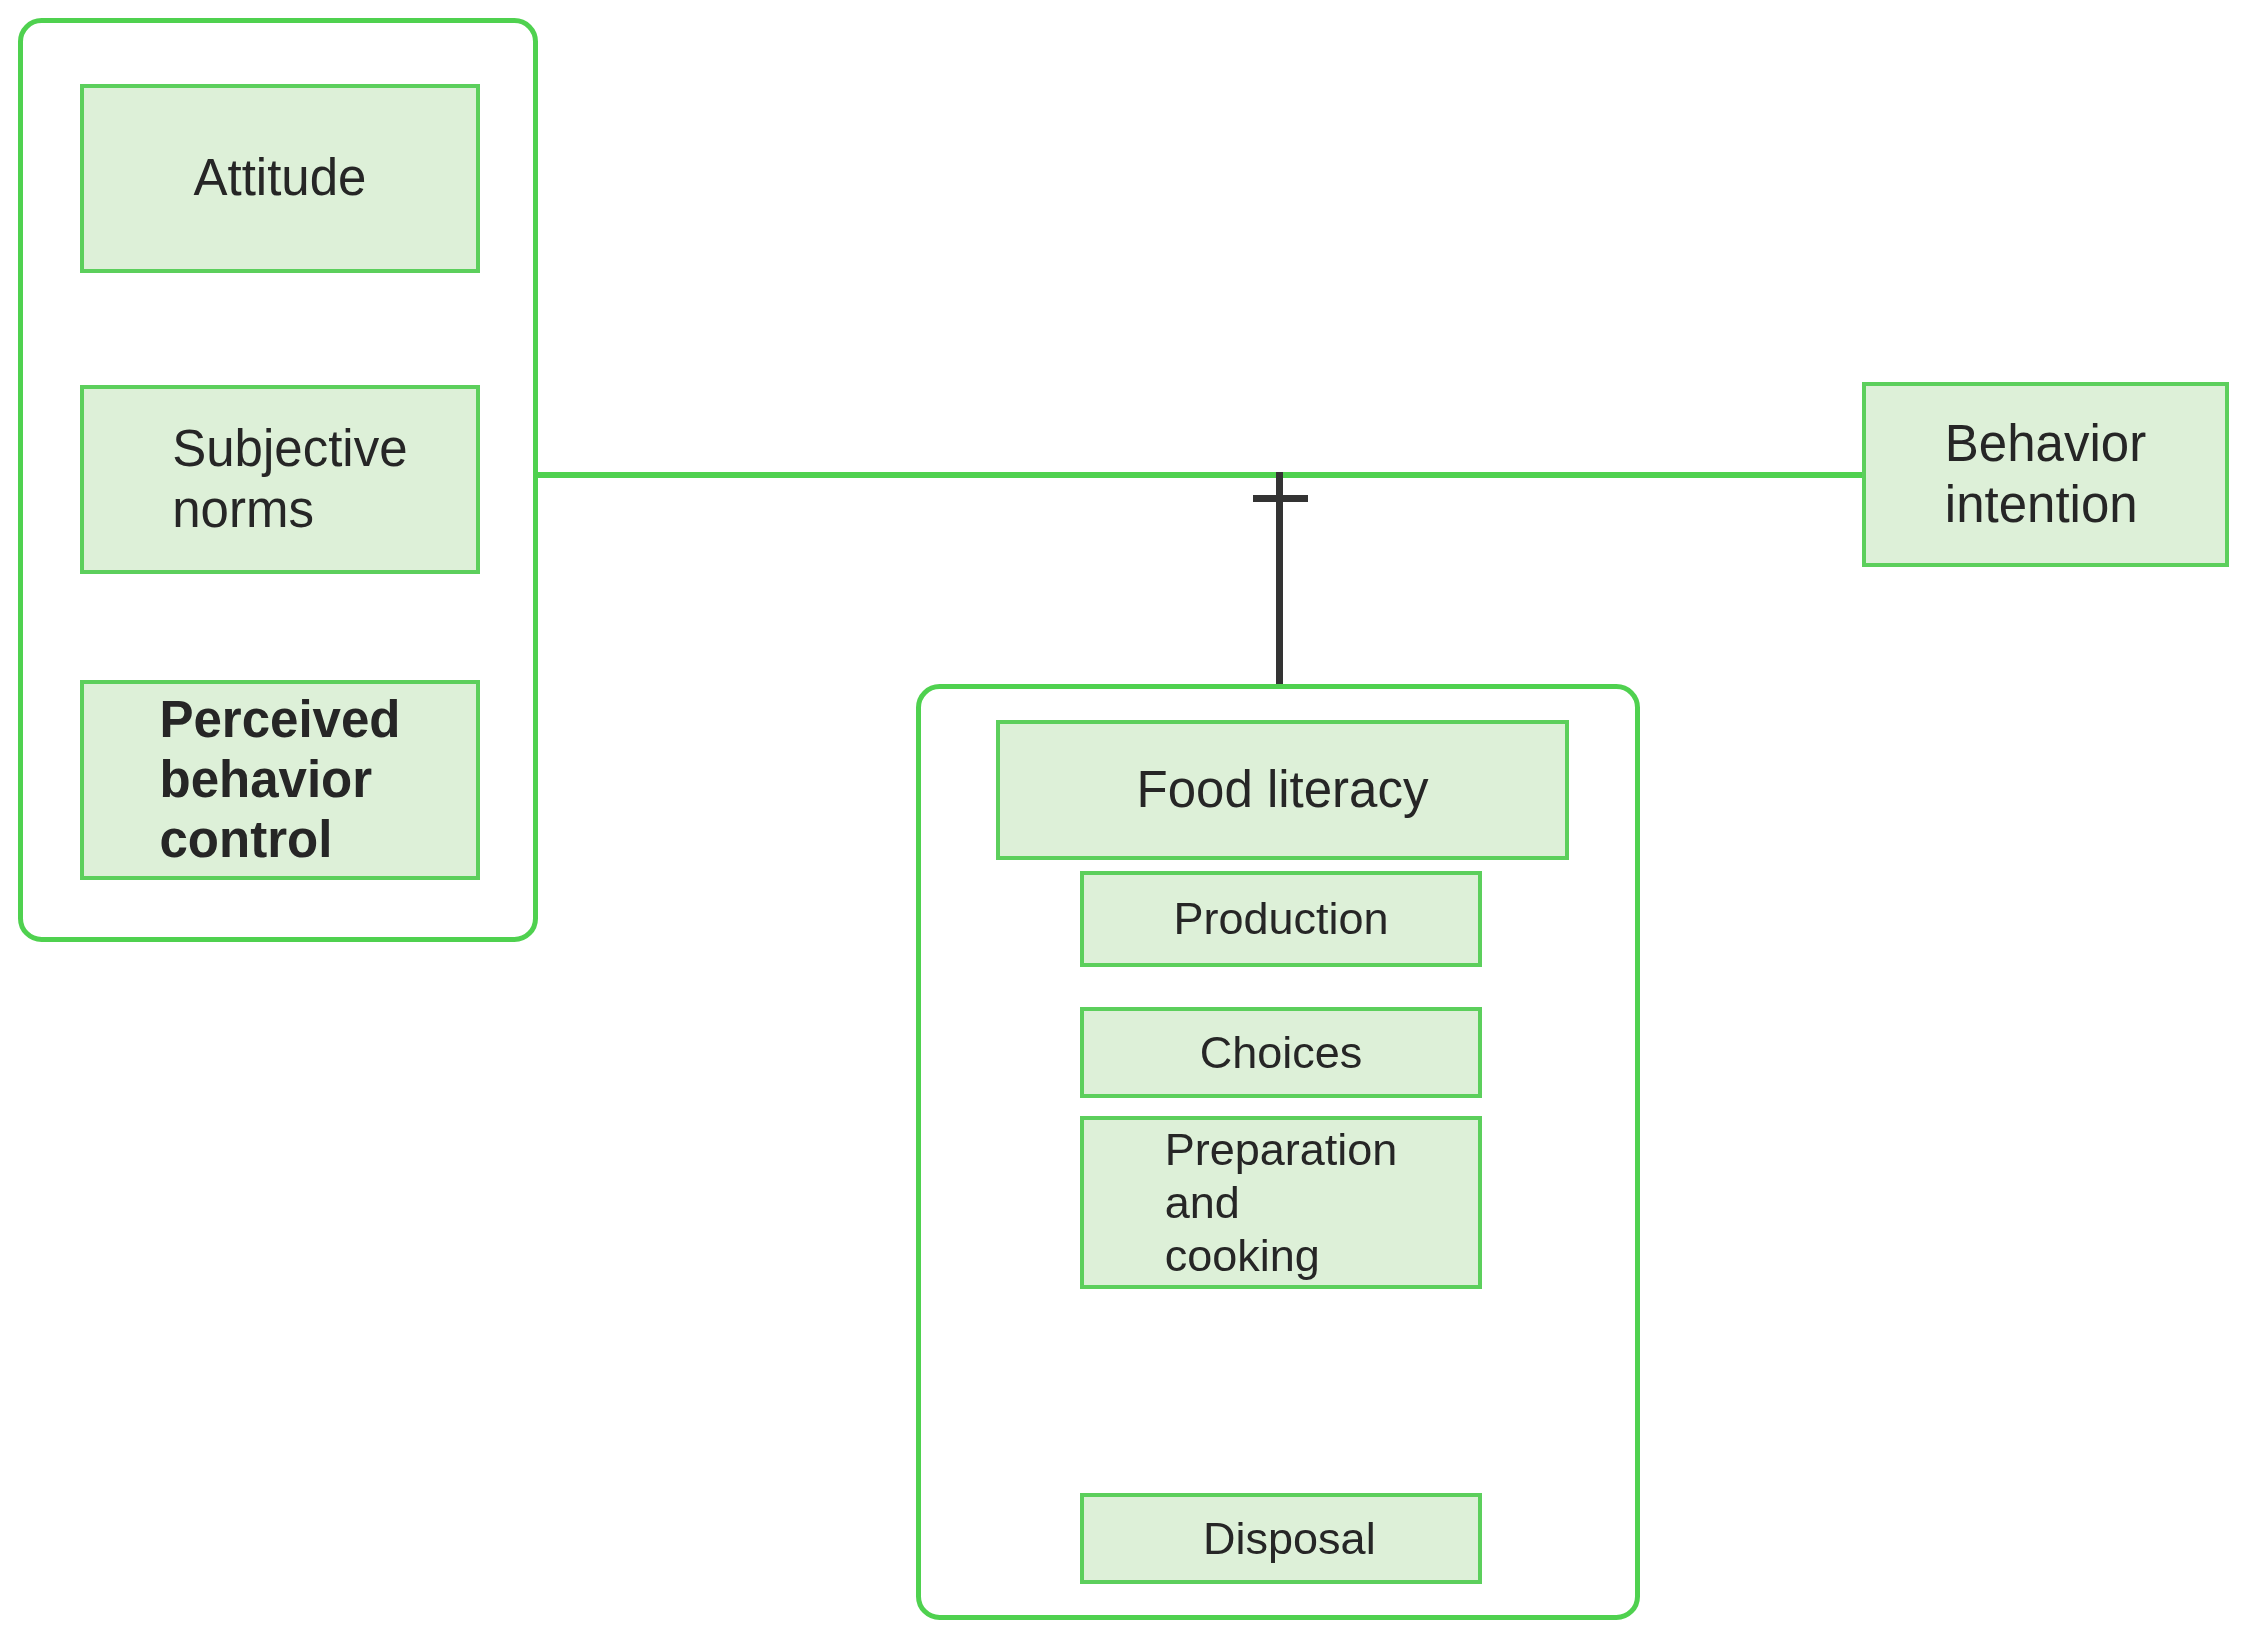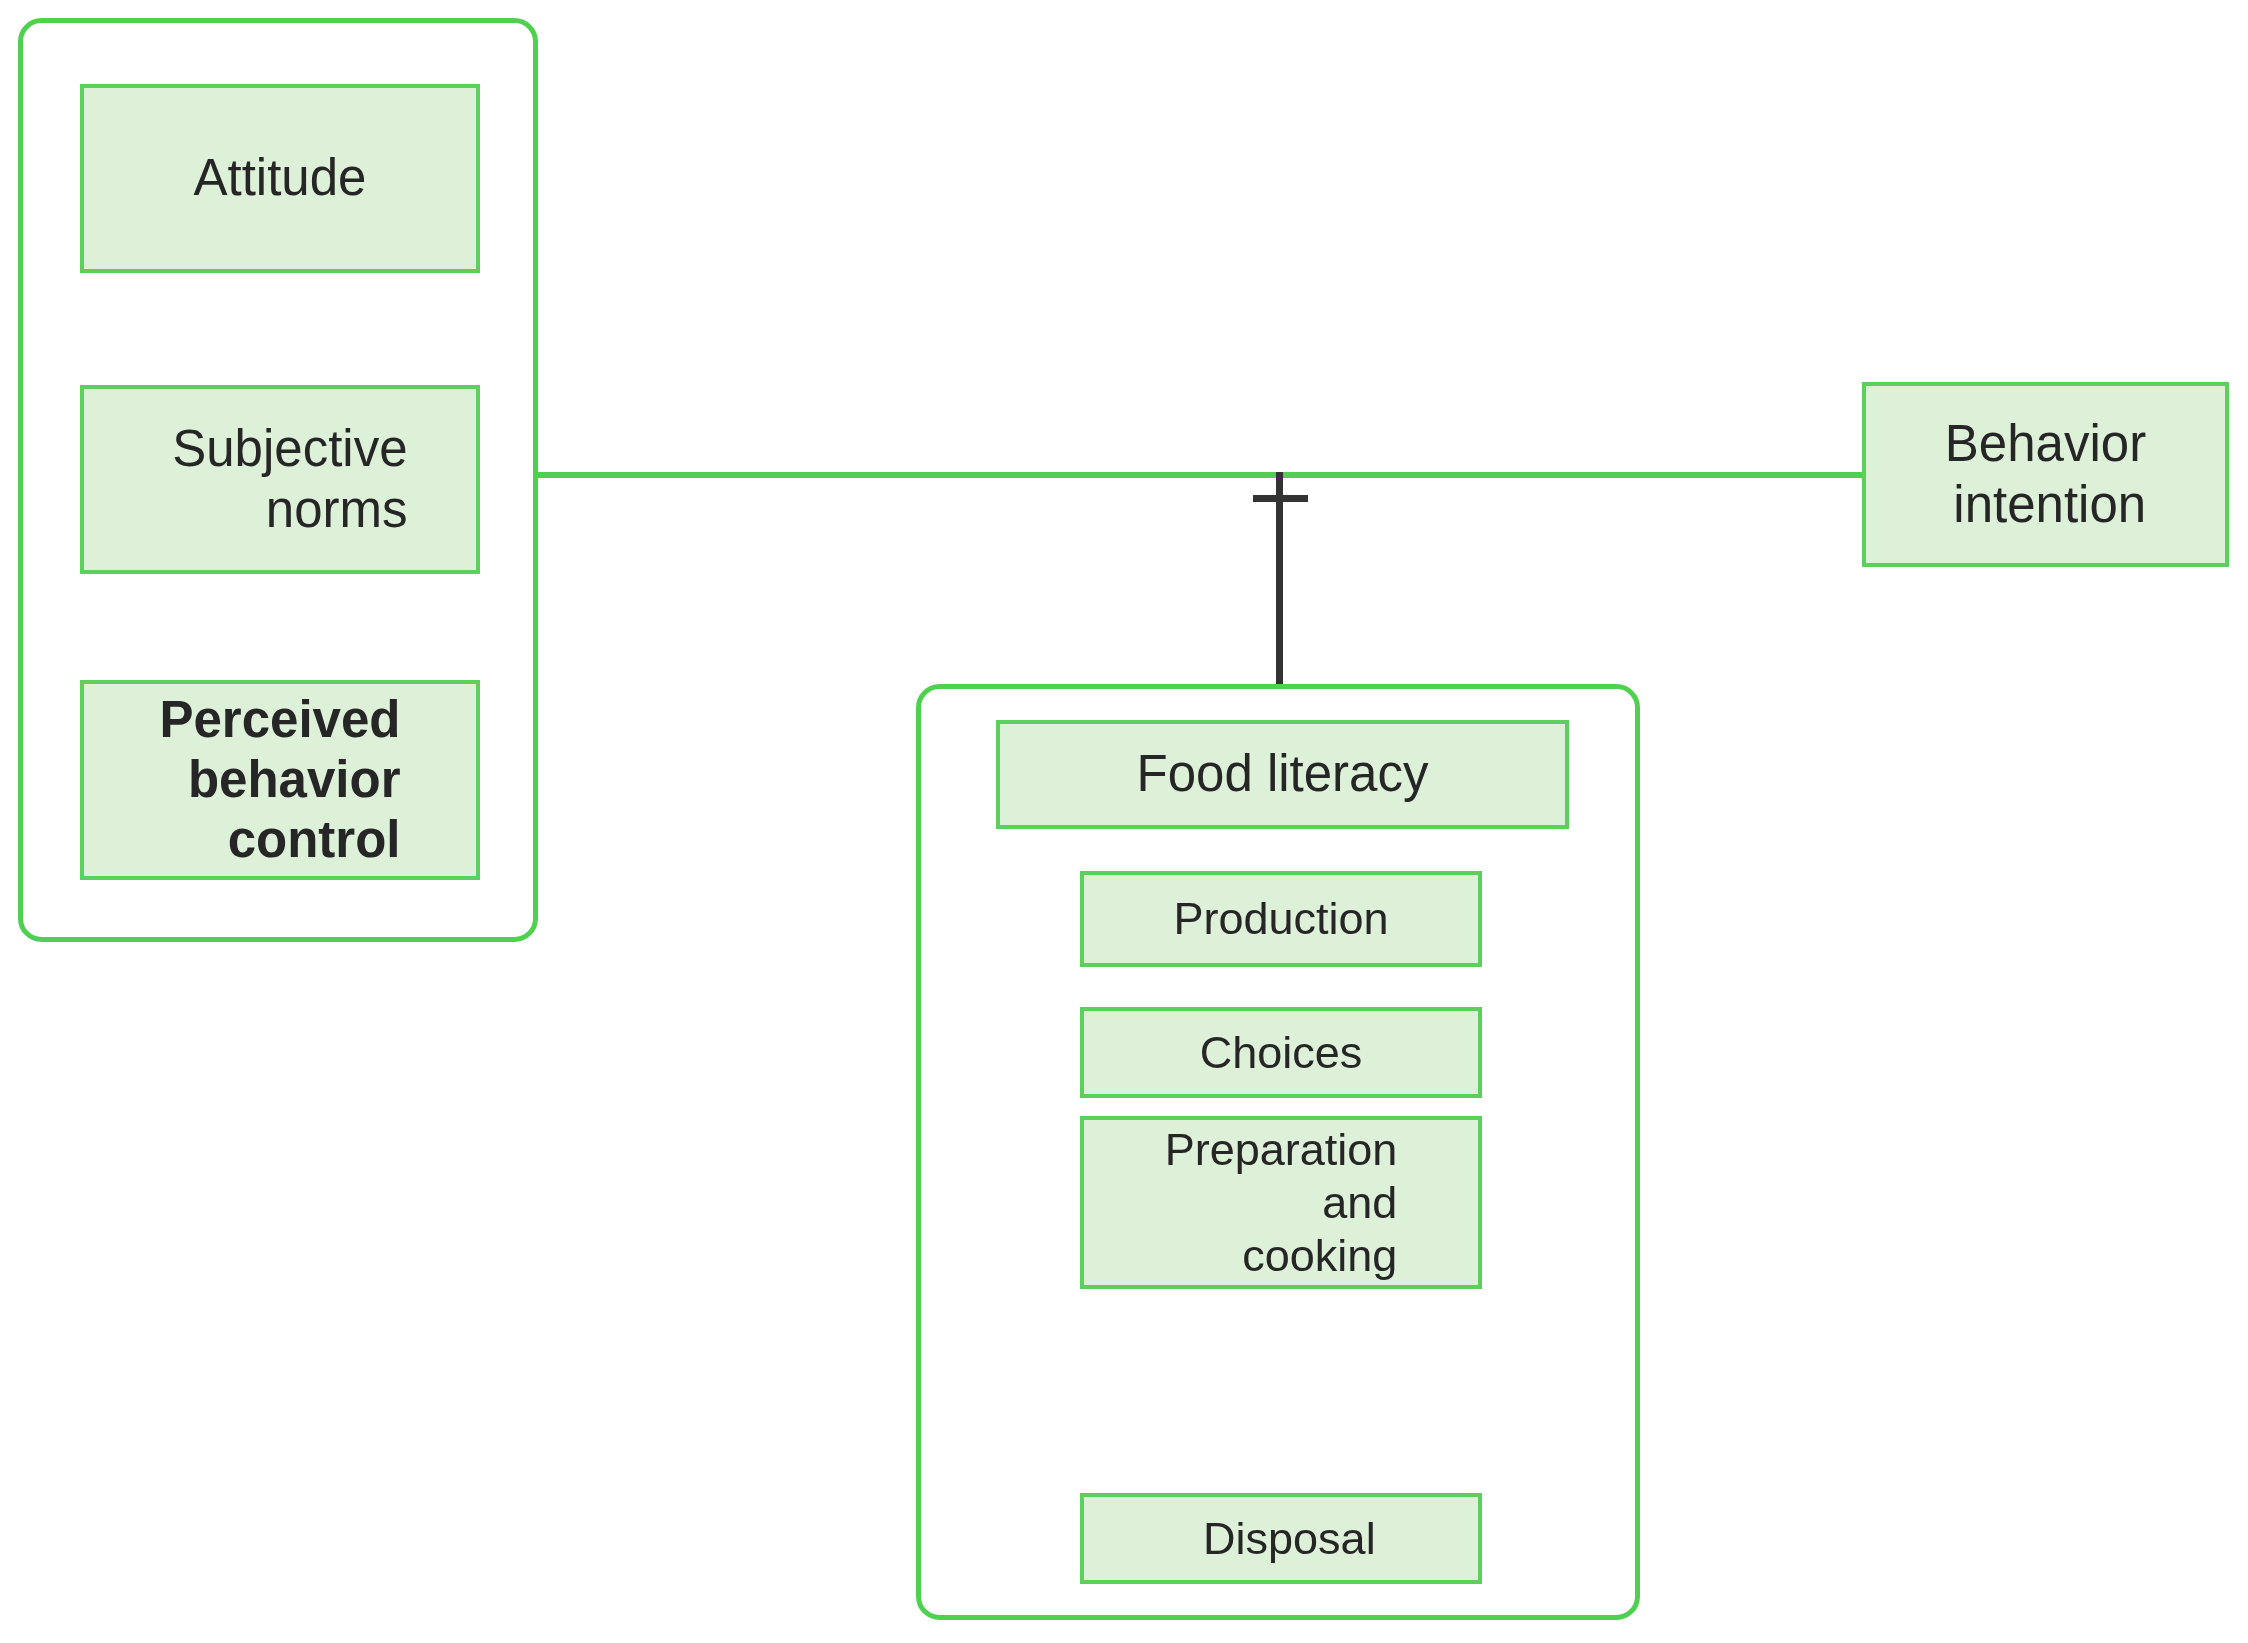--- a/index.html
+++ b/index.html
@@ -28,21 +28,21 @@
 
   
   .node {
     position: absolute;
     box-sizing: border-box;
     border: 4.5px solid #5ccf5c;
     background: #ddf0d8;
     display: flex;
     align-items: center;
     justify-content: center;
-    text-align: right;
+    text-align: left;
     color: #262626;
     line-height: 1.18;
     padding: 3.6px 7.3px;
     white-space: pre-line;
   }
 
   .node.lg { font-size: 51px; }
   .node.md { font-size: 45px; }
 
   
@@ -82,21 +82,21 @@
 
   <div class="link-v-dark" style="left:1276px; top:472px; height:216px;"></div>
 
   <div class="link-cross" style="left:1253px; top:495px; width:55px;"></div>
 
   <div class="node lg" style="left:1862px; top:382px; width:367px; height:185px;">Behavior
 intention</div>
 
   <div class="group-box" style="left:916px; top:684px; width:724px; height:936px;"></div>
 
-  <div class="node lg" style="left:996px; top:720px; width:573px; height:109px;">Food literacy</div>
+  <div class="node lg" style="left:996px; top:720px; width:573px; height:140px;">Food literacy</div>
 
   <div class="node md" style="left:1080px; top:871px; width:402px; height:96px;">Production</div>
 
   <div class="node md" style="left:1080px; top:1007px; width:402px; height:91px;">Choices</div>
 
   <div class="node md" style="left:1080px; top:1116px; width:402px; height:173px;">Preparation
 and
 cooking</div>
 
 

